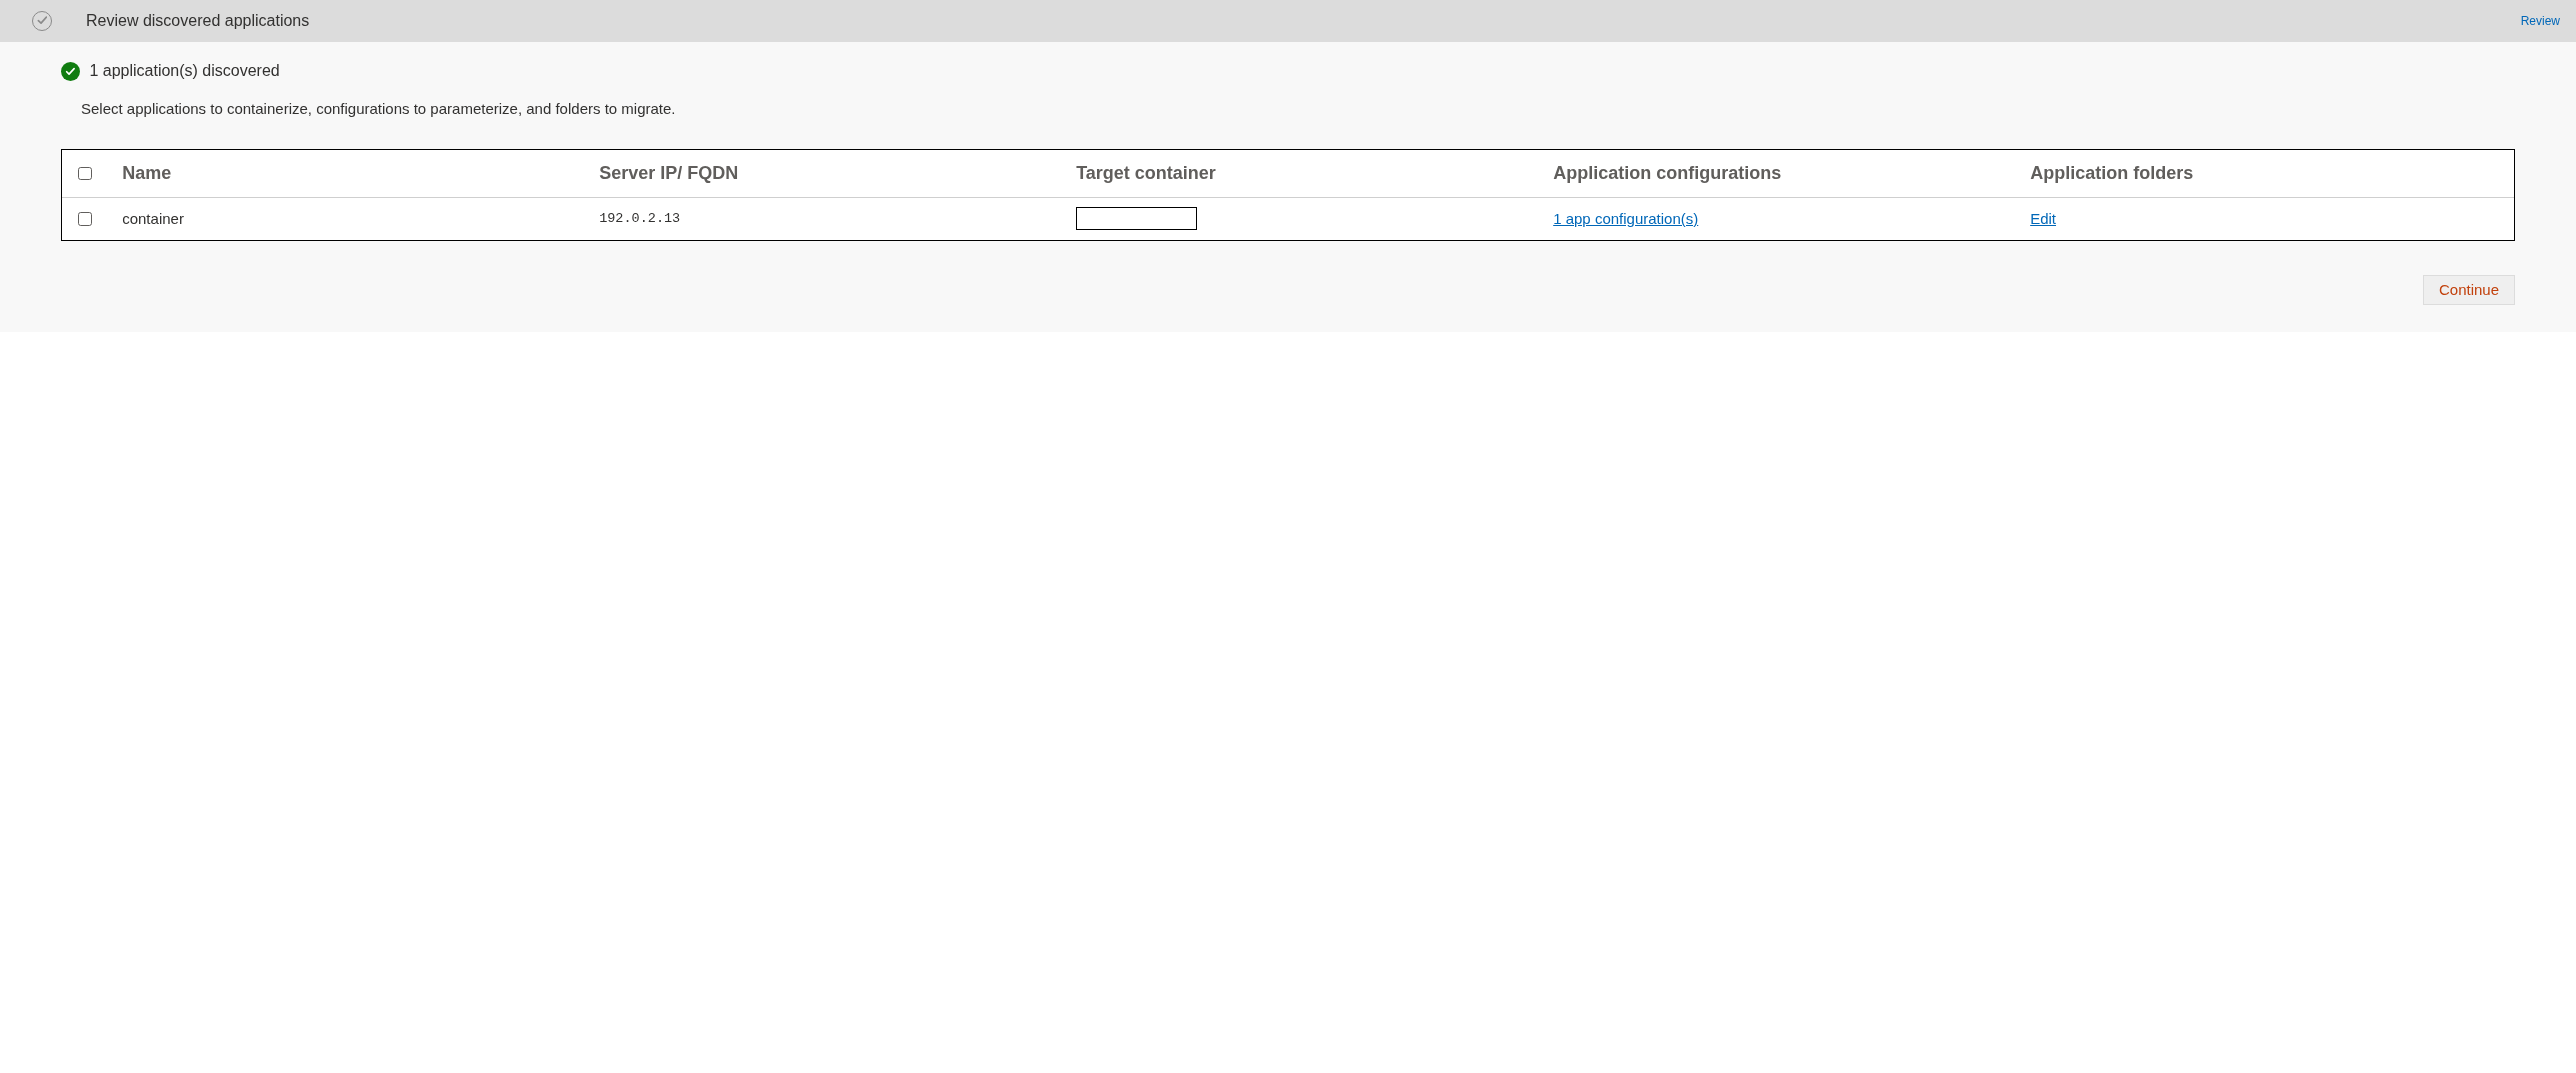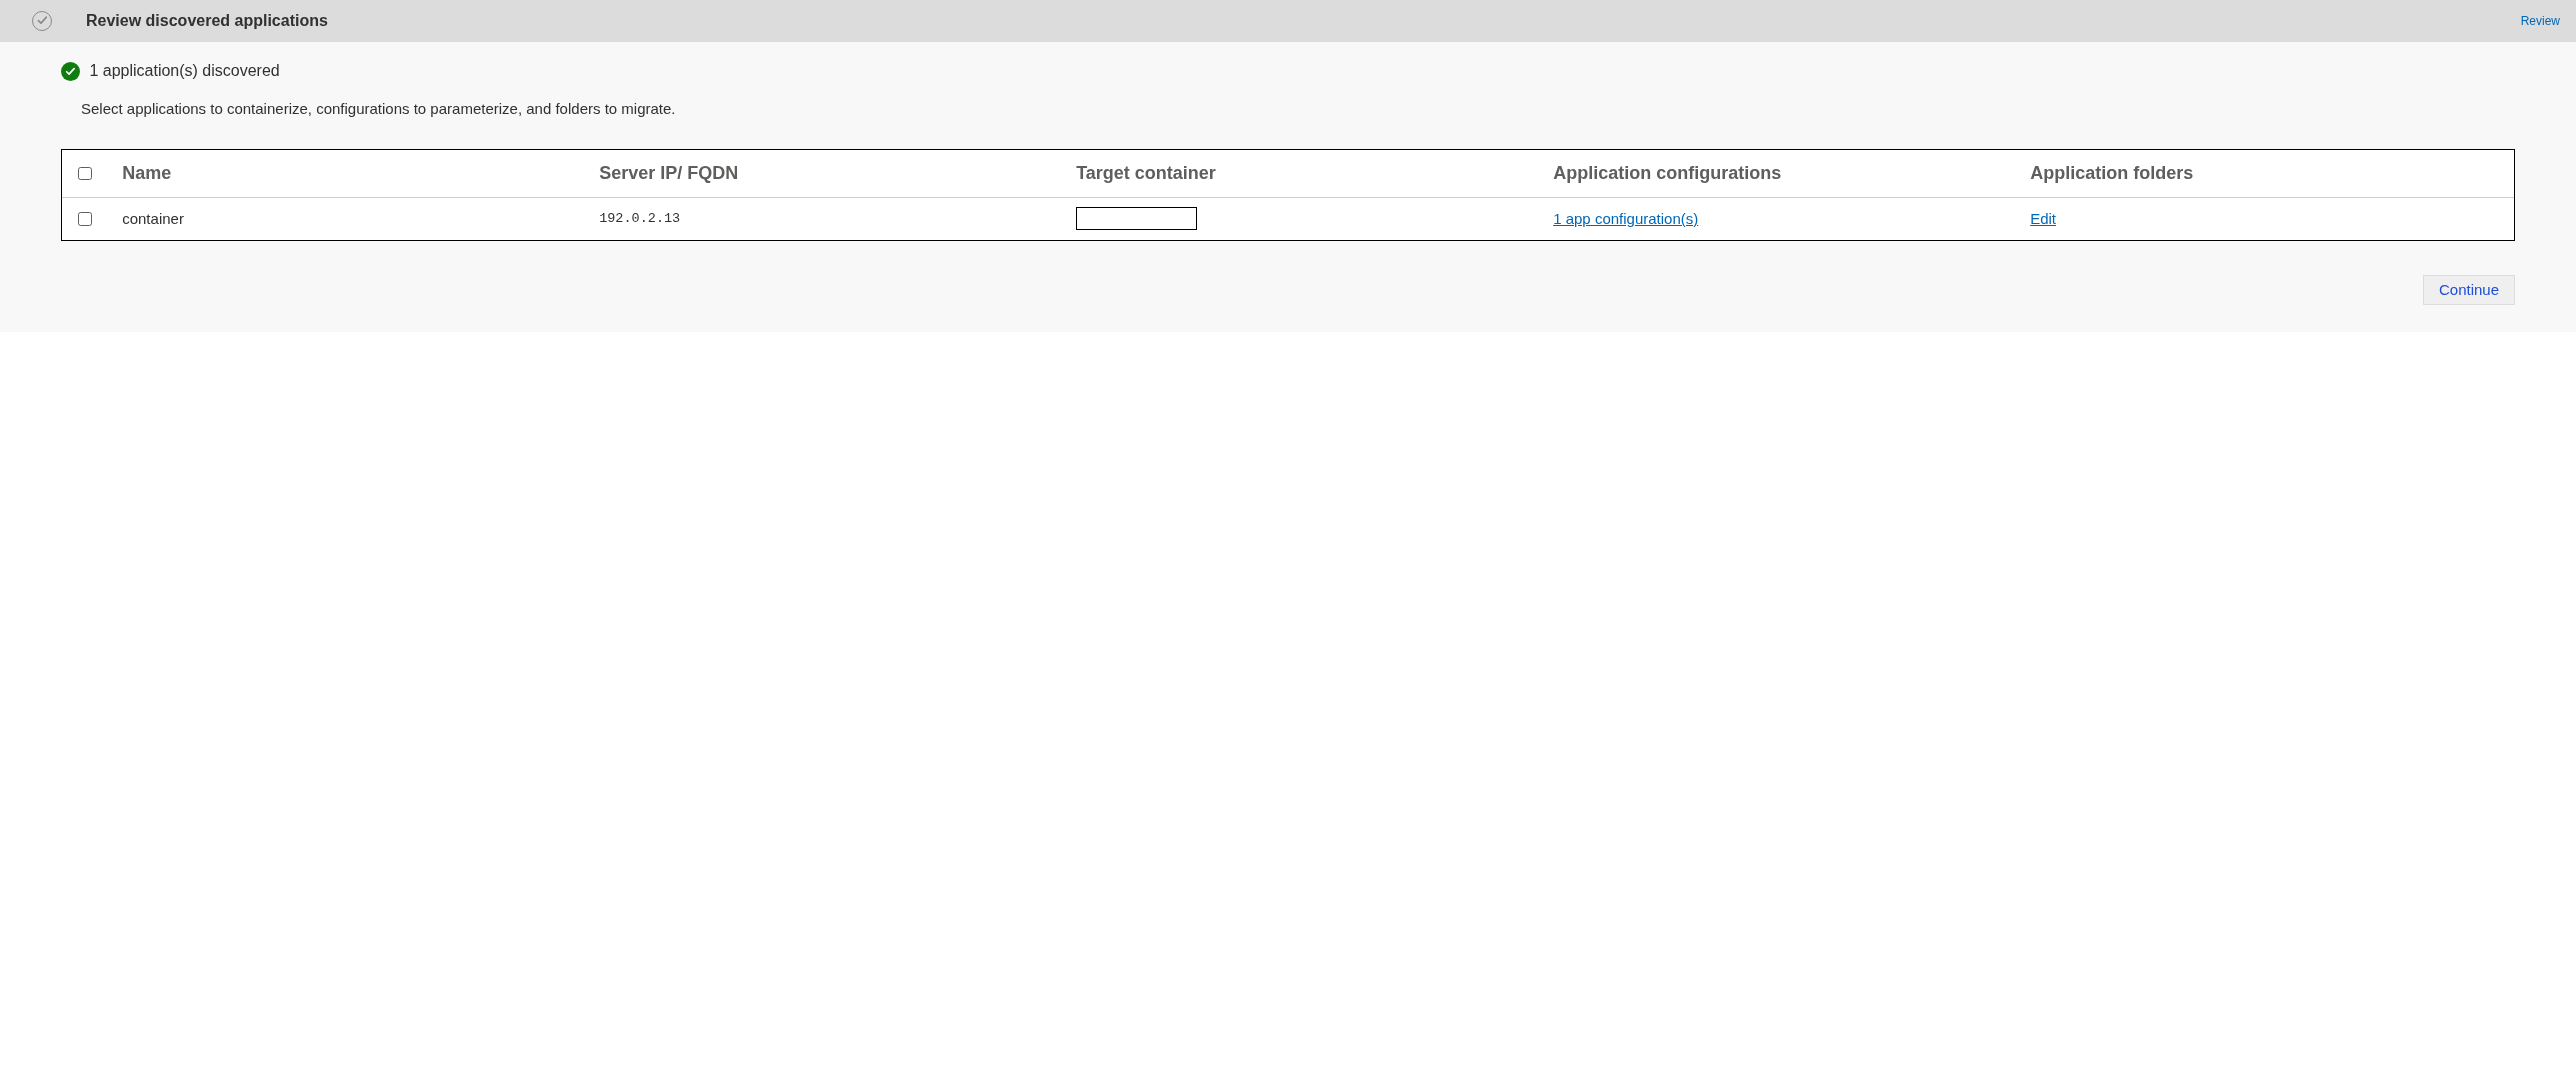--- a/index.html
+++ b/index.html
@@ -27,21 +27,21 @@
       border-radius: 50%;
       display: flex;
       align-items: center;
       justify-content: center;
     }
     .step-circle svg { width: 10.8px; height: 10.8px; }
     .header-title {
       font-size: 16px;
       color: #323130;
       flex: 1;
-      font-weight: 700;
+      font-weight: 400;
     }
     .header-link {
       color: #0067b8;
       font-size: 12px;
       cursor: pointer;
       text-decoration: none;
     }
     .content {
       padding: 20px 61px 27px 61px;
       background: #f8f8f8;
@@ -129,21 +129,21 @@
       display: inline-block;
     }
     .footer-row {
       display: flex;
       justify-content: flex-end;
       margin-top: 34px;
     }
     .continue-btn {
       background: #efefef;
       border: 0.7px solid #dcdcdc;
-      color: #1d4ed8;
+      color: #c2410c;
       font-size: 15px;
       padding: 5.4px 15px;
       cursor: default;
     }
   </style>
 </head>
 <body>
 
 <div class="panel">
 

